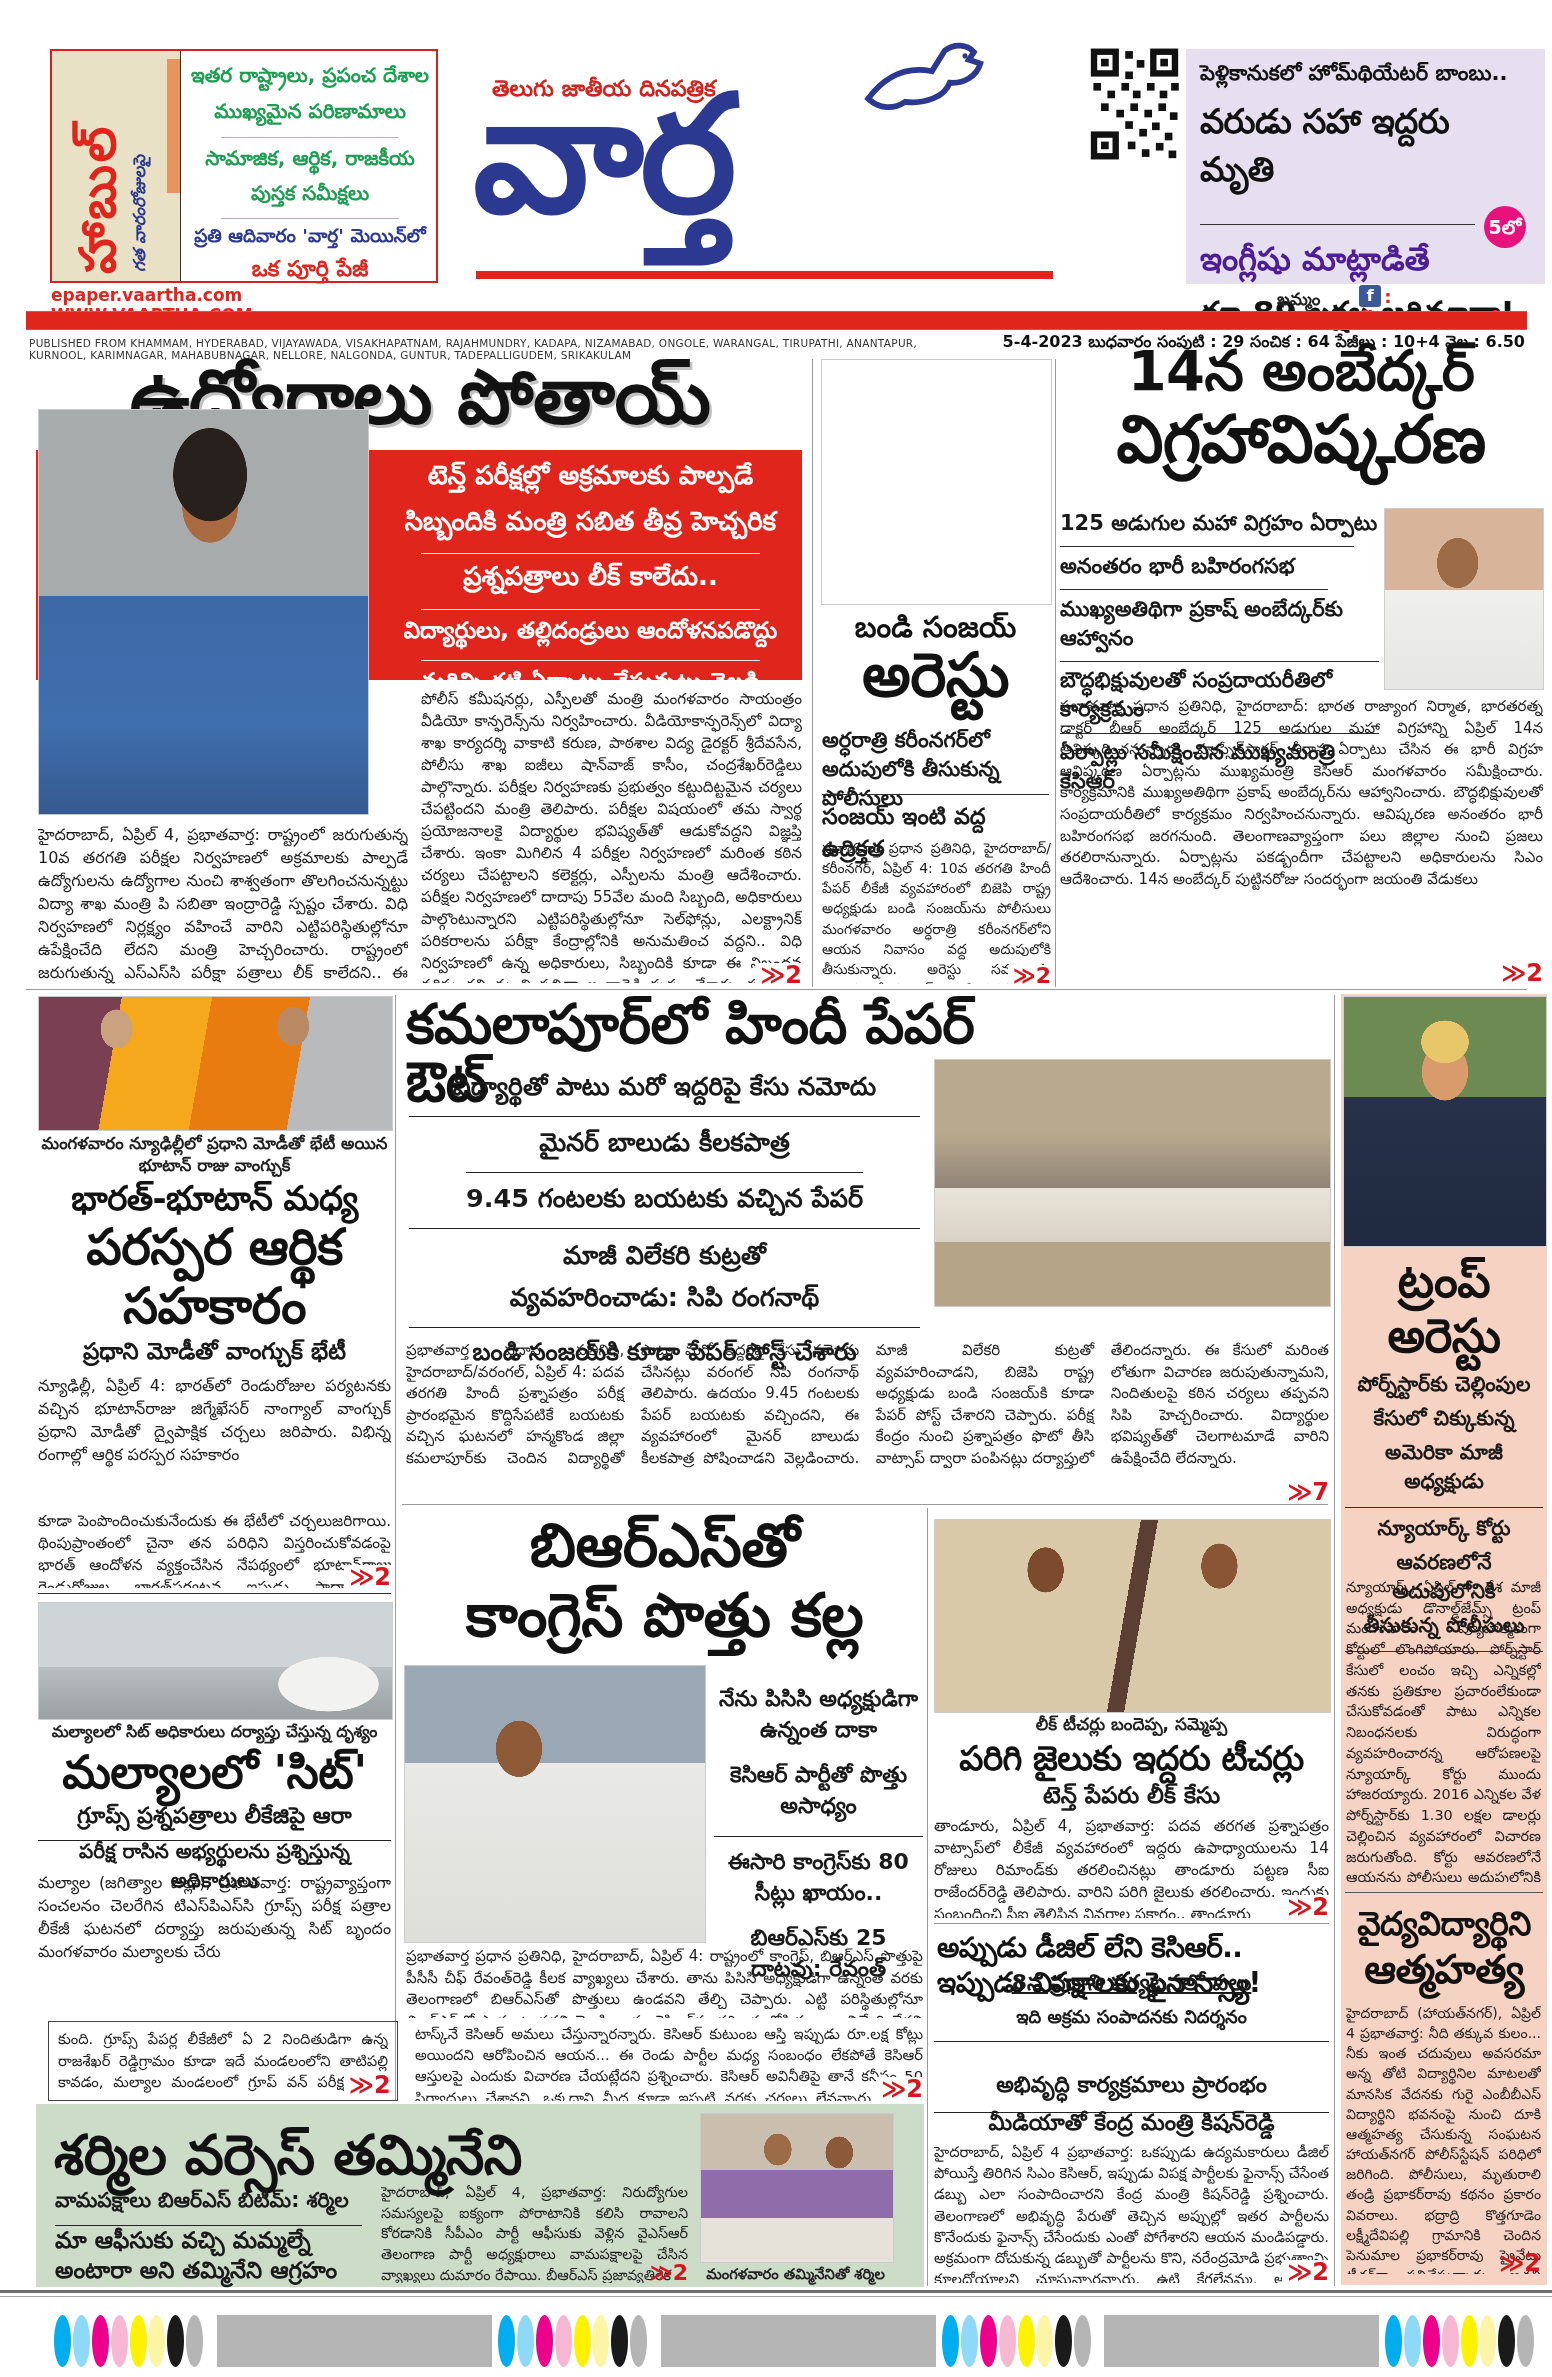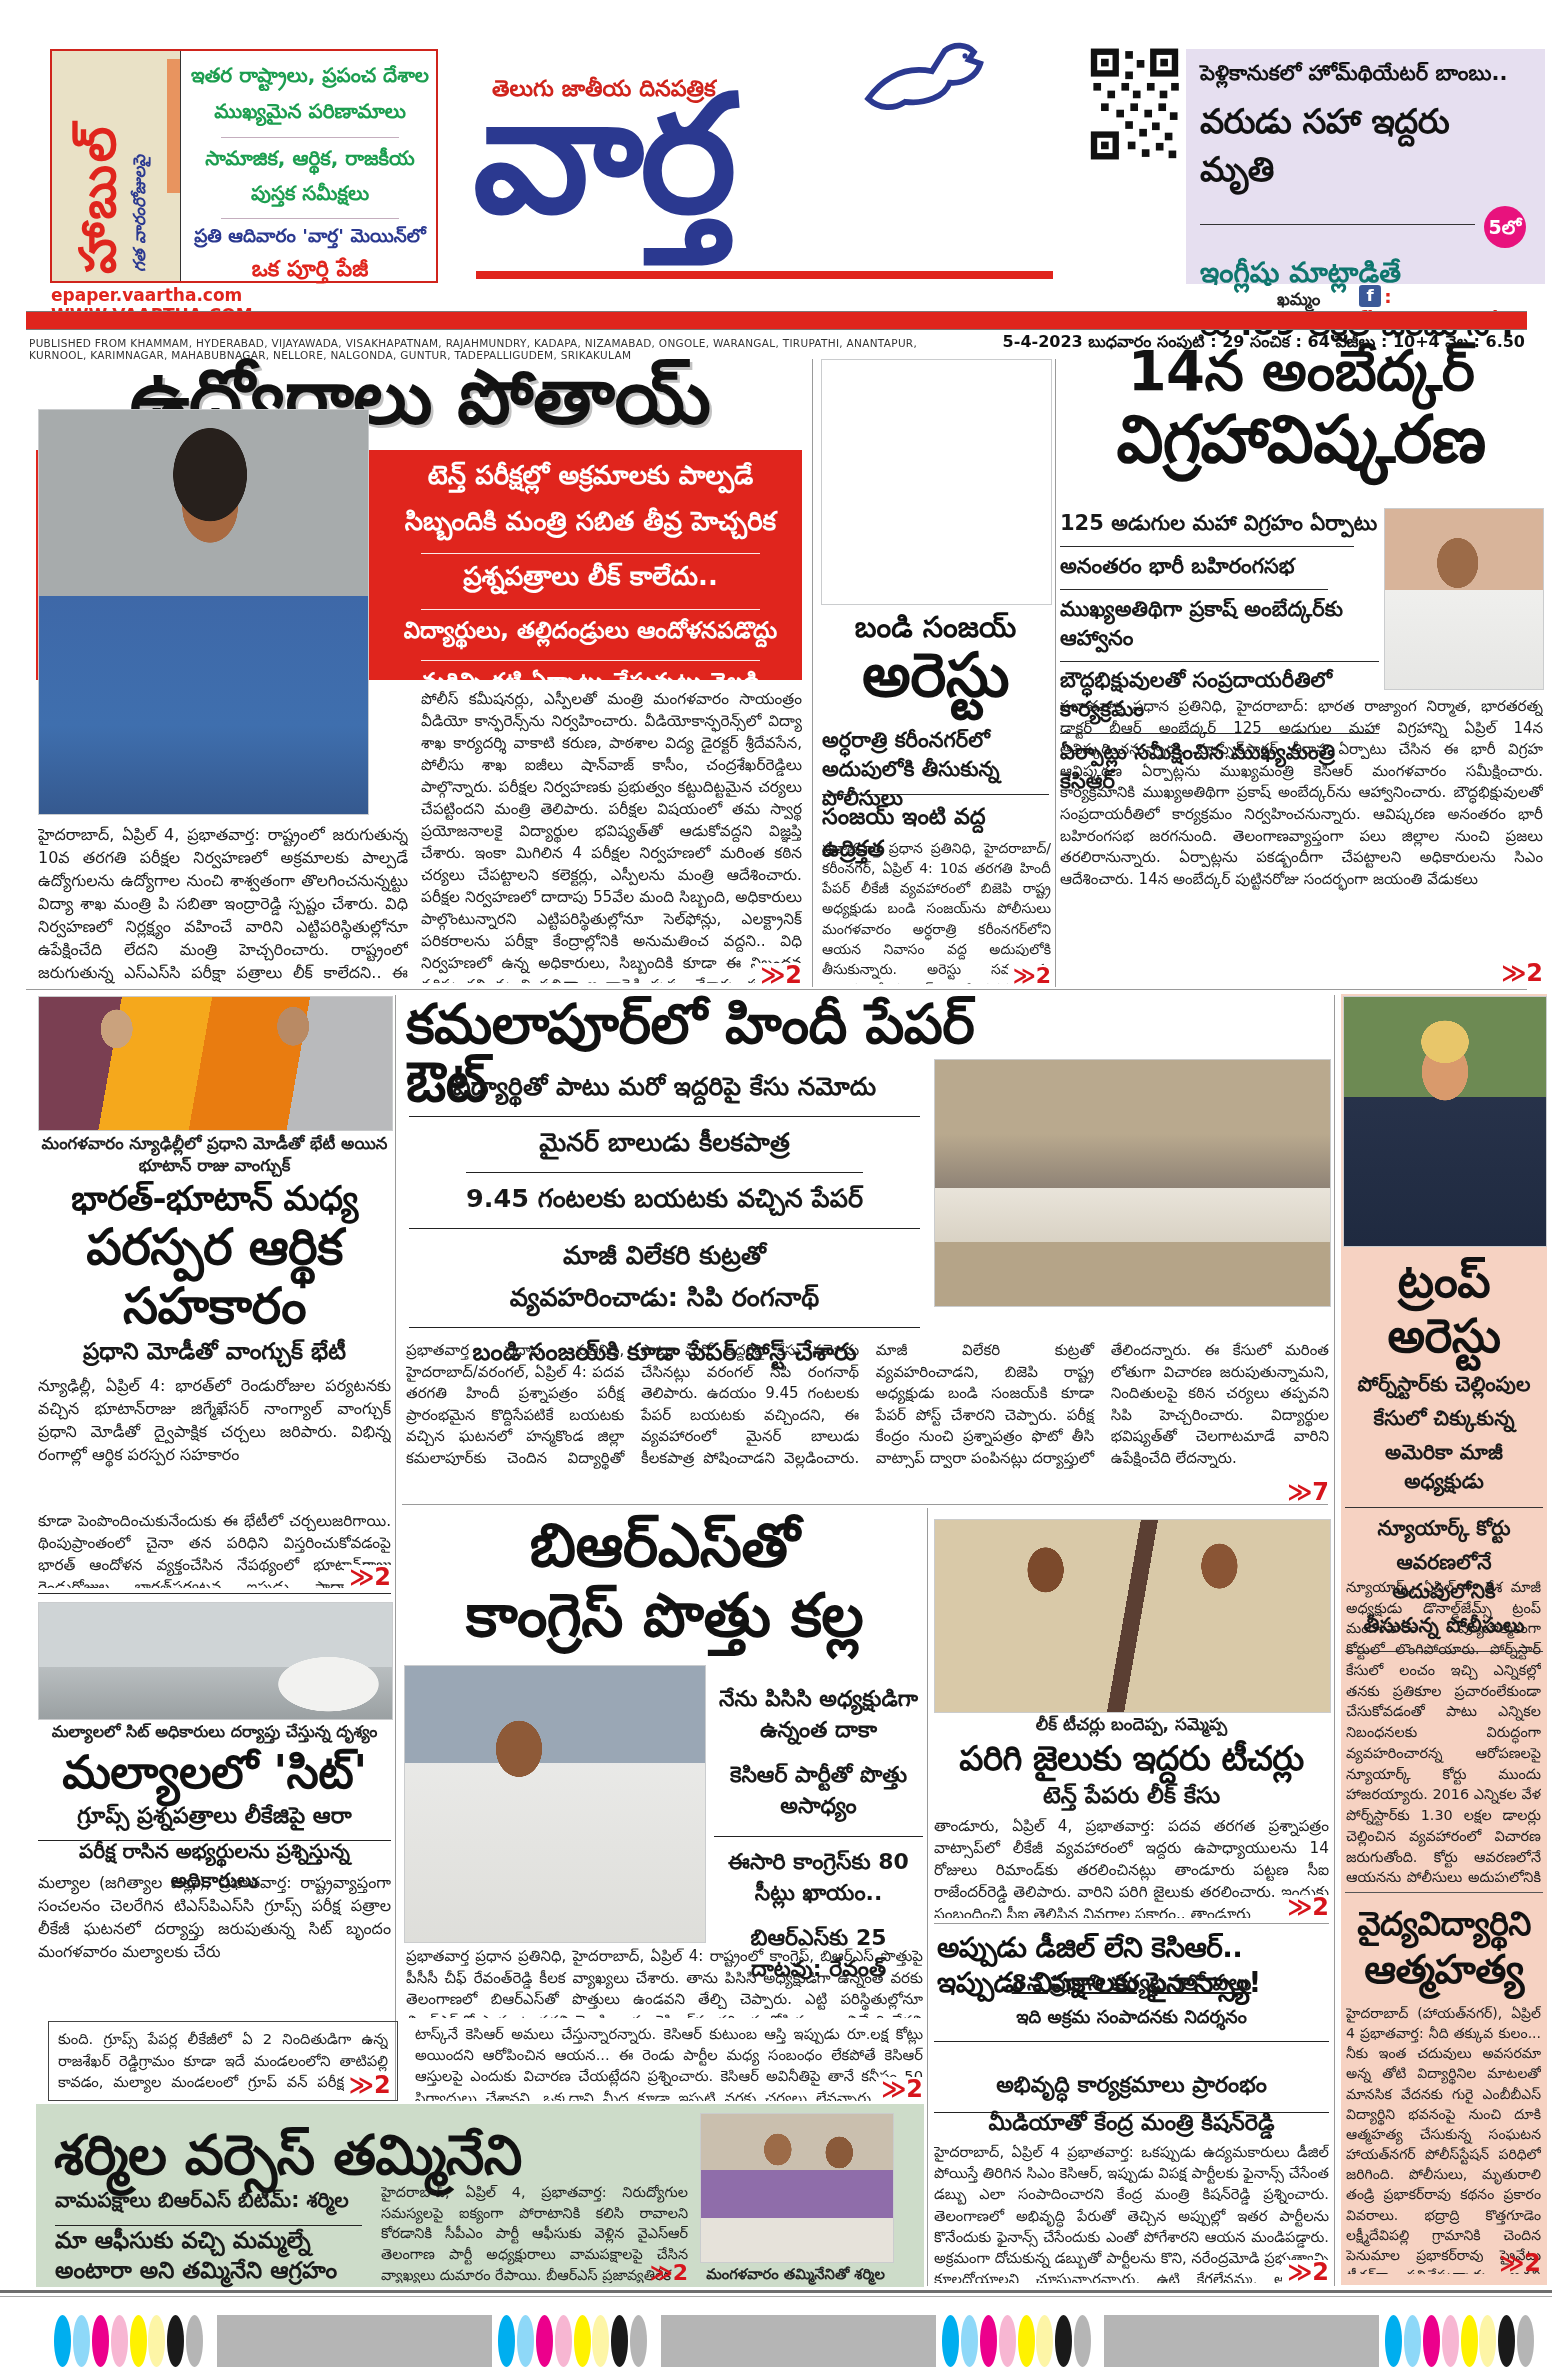--- a/index.html
+++ b/index.html
@@ -138,21 +138,21 @@
 
   <div class="abs" style="left:1186px;top:49px;width:359px;height:235px;background:#e6dff0;box-sizing:border-box;padding:11.5px 14px;">
     <div class="b" style="font-size:21px;color:#121212;">పెళ్లికానుకలో హోమ్‌థియేటర్ బాంబు..</div>
     <div class="b" style="margin-top:11.5px;font-size:34px;color:#121212;letter-spacing:-0.6px;">వరుడు సహా ఇద్దరు మృతి</div>
     <div style="position:relative;margin-top:15.3px;height:25.5px;">
       <div style="position:absolute;left:0;top:11.5px;width:275px;border-top:1.3px solid #333;"></div>
       <div class="c" style="position:absolute;right:5.1px;top:-6.4px;width:42px;height:42px;border-radius:50%;background:#e8127d;color:#fff;font-weight:bold;font-size:19px;line-height:42px;">
         <span>5లో</span>
       </div>
     </div>
-    <div class="b" style="margin-top:18px;font-size:28px;color:#0f766e;">ఇంగ్లీషు మాట్లాడితే</div>
+    <div class="b" style="margin-top:2px;font-size:32px;color:#4c1d95;">ఇంగ్లీషు మాట్లాడితే</div>
     <div class="b" style="margin-top:9px;font-size:32px;color:#121212;">రూ.89 లక్షల జరిమానా!</div>
   </div>
 
   <div class="abs b" style="left:1277px;top:289px;font-size:17px;color:#222;">ఖమ్మం</div>
 
   <div class="abs" style="left:1359px;top:285px;">
     <span class="c" style="display:inline-block;width:22px;height:22px;background:#3b5998;color:#fff;font-weight:bold;font-size:16.6px;line-height:22px;border-radius:3.2px;vertical-align:middle;">f</span>
     <span class="b" style="font-size:18.5px;color:#e0251d;vertical-align:middle;">: fb.com/vaartha</span>
   </div>
 

